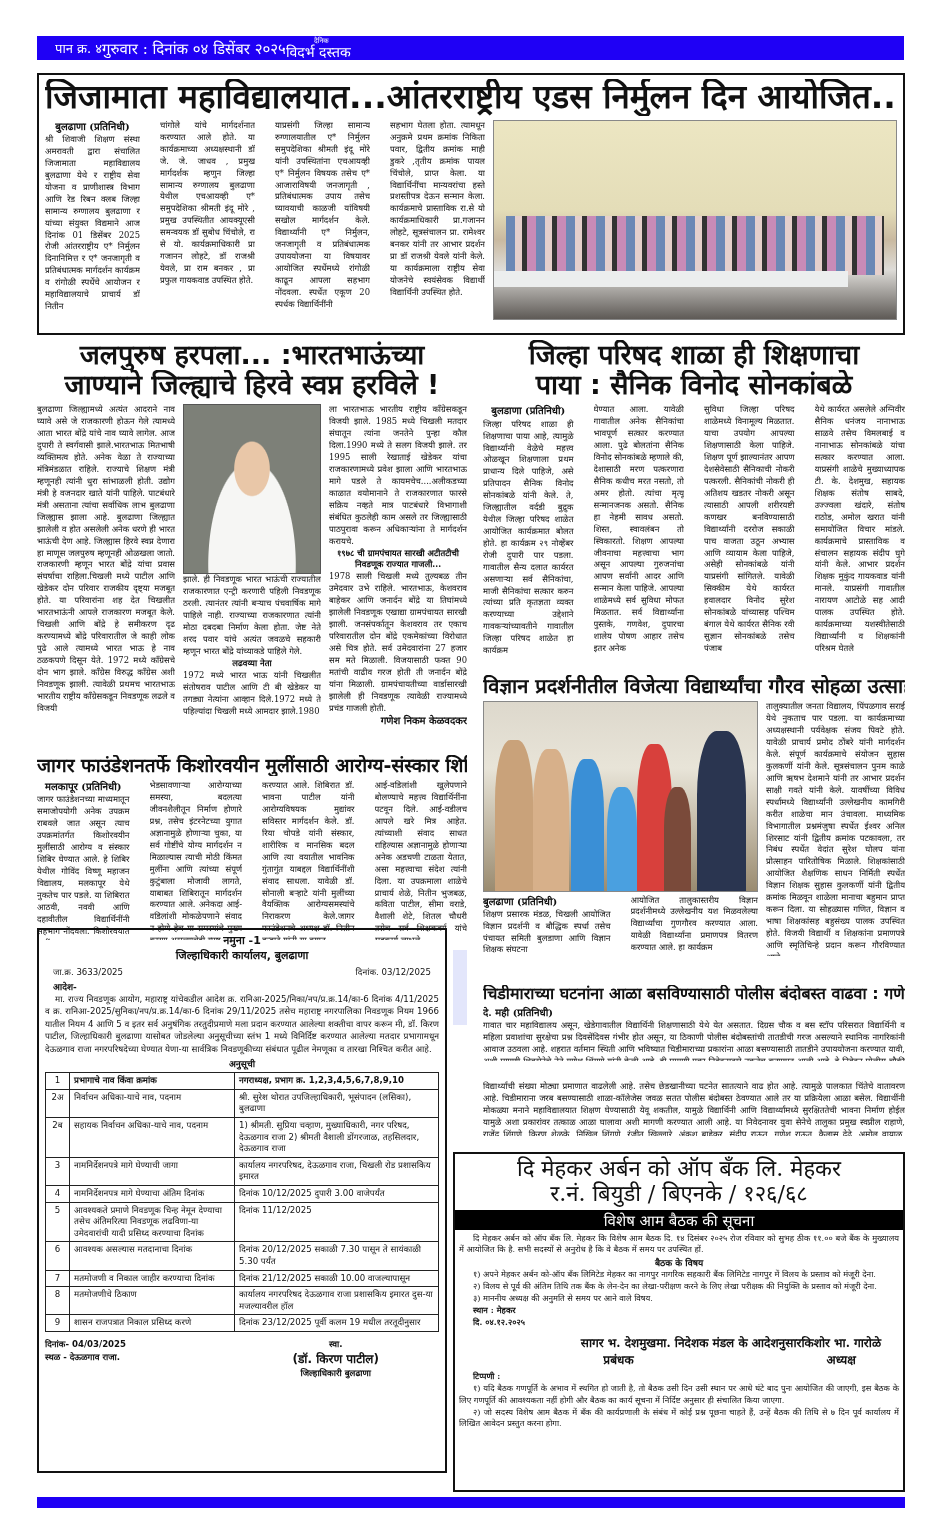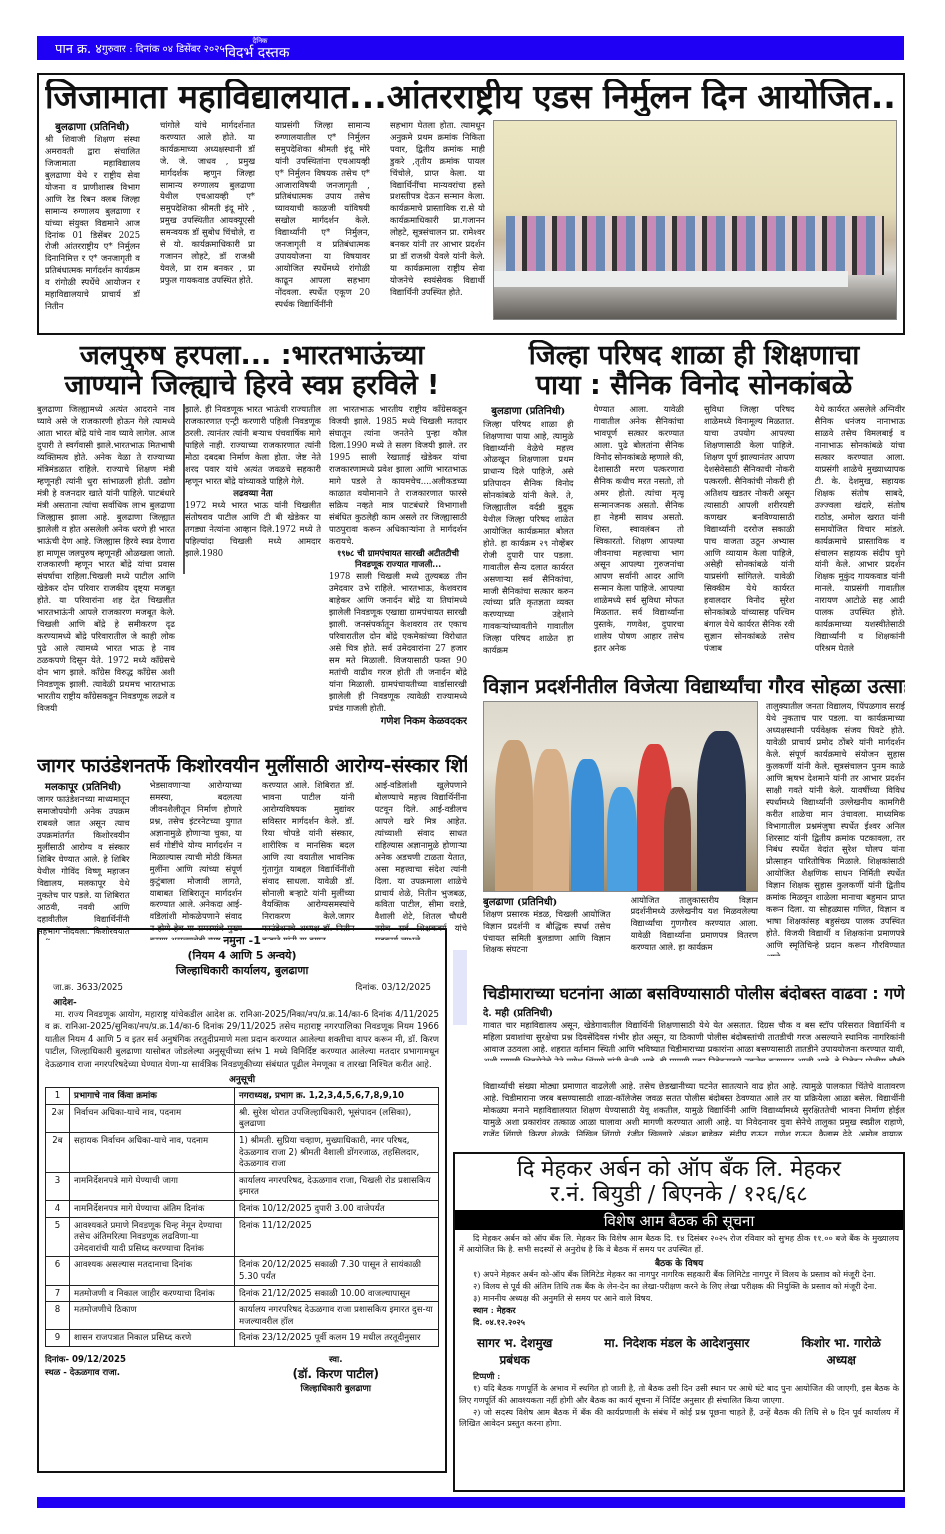--- a/index.html
+++ b/index.html
@@ -1,20 +1,20 @@
 <!DOCTYPE html>
 <html><head>
 <meta charset="utf-8">
 <style>
 *{box-sizing:border-box;margin:0;padding:0}
 body{width:945px;height:1534px;background:#fff;font-family:"DejaVu Sans",sans-serif;color:#111;position:relative;overflow:hidden}
 .abs{position:absolute}
 .mast{left:37px;top:36px;width:867px;height:24px;background:#1f00f5;color:#fff;display:flex;align-items:center;justify-content:flex-start;padding:0 18px;font-family:"DejaVu Serif",serif}
 .mast .pg{font-size:13px}
-.mast .dt{font-size:10px}
+.mast .dt{font-size:15px}
 .mast .logo{display:flex;flex-direction:column;align-items:flex-end;line-height:1}
 .mast .logo small{font-size:7px;margin-right:22px}
 .mast .logo b{font-size:14px;font-weight:normal}
 .box{border:2px solid #111}
 .hl{font-weight:bold;text-align:center;color:#111;line-height:1.12;white-space:nowrap;overflow:hidden}
 .cols{display:flex;gap:20px}
 .col{flex:1;font-size:8.4px;line-height:1.42;text-align:justify;overflow:hidden;font-family:"DejaVu Serif",serif}
 .col .by{font-weight:bold;font-size:10px;display:block;text-align:center}
 .col .sub{font-weight:bold;display:block;text-align:center}
 .photo{background:linear-gradient(180deg,#ece6c2 0%,#e4ddb8 45%,#c9b9a0 60%,#dedcd8 75%,#5e5a56 100%);border:1px solid #888;position:relative;overflow:hidden}
@@ -58,21 +58,21 @@
         <div class="table"></div>
     </div>
   </div>
 </div>
 
 <div class="abs" style="left:37px;top:340px;width:430px;height:410px;">
   <div class="hl" style="font-size:27px;">जलपुरुष हरपला... :भारतभाऊंच्या</div>
   <div class="hl" style="font-size:27px;margin-bottom:4px;">जाण्याने जिल्ह्याचे हिरवे स्वप्न हरविले !</div>
   <div style="display:flex;gap:8px;height:328px;">
     <div class="col" style="flex:1;">बुलढाणा जिल्ह्यामध्ये अत्यंत आदराने नाव घ्यावे असे जे राजकारणी होऊन गेले त्यामध्ये आता भारत बोंद्रे यांचे नाव घ्यावे लागेल. आज दुपारी ते स्वर्गवासी झाले.भारतभाऊ मितभाषी व्यक्तिमत्व होते. अनेक वेळा ते राज्याच्या मंत्रिमंडळात राहिले. राज्याचे शिक्षण मंत्री म्हणूनही त्यांनी धुरा सांभाळली होती. उद्योग मंत्री हे वजनदार खाते यांनी पाहिले. पाटबंधारे मंत्री असताना त्यांचा सर्वाधिक लाभ बुलढाणा जिल्ह्यास झाला आहे. बुलढाणा जिल्ह्यात झालेली व होत असलेली अनेक धरणे ही भारत भाऊंची देण आहे. जिल्ह्यास हिरवे स्वप्न देणारा हा माणूस जलपुरुष म्हणूनही ओळखला जातो. राजकारणी म्हणून भारत बोंद्रे यांचा प्रवास संघर्षाचा राहिला.चिखली मध्ये पाटील आणि खेडेकर दोन परिवार राजकीय दृष्ट्या मजबूत होते. या परिवारांना शह देत चिखलीत भारतभाऊंनी आपले राजकारण मजबूत केले. चिखली आणि बोंद्रे हे समीकरण दृढ करण्यामध्ये बोंद्रे परिवारातील जे काही लोक पुढे आले त्यामध्ये भारत भाऊ हे नाव ठळकपणे दिसून येते. 1972 मध्ये काँग्रेसचे दोन भाग झाले. काँग्रेस विरुद्ध काँग्रेस अशी निवडणूक झाली. त्यावेळी प्रथमच भारतभाऊ भारतीय राष्ट्रीय काँग्रेसकडून निवडणूक लढले व विजयी</div>
-    <div style="flex:1;display:flex;flex-direction:row;">
+    <div style="flex:1;display:flex;flex-direction:column;">
       <div class="portrait" style="height:170px;"></div>
       <div class="col" style="flex:1;">
         <span>झाले. ही निवडणूक भारत भाऊंची राज्यातील राजकारणात एन्ट्री करणारी पहिली निवडणूक ठरली. त्यानंतर त्यांनी बऱ्याच पंचवार्षिक मागे पाहिले नाही. राज्याच्या राजकारणात त्यांनी मोठा दबदबा निर्माण केला होता. जेष्ट नेते शरद पवार यांचे अत्यंत जवळचे सहकारी म्हणून भारत बोंद्रे यांच्याकडे पाहिले गेले.</span>
         <span class="sub">लढवय्या नेता</span>
         <span>1972 मध्ये भारत भाऊ यांनी चिखलीत संतोषराव पाटील आणि टी बी खेडेकर या तगड्या नेत्यांना आव्हान दिले.1972 मध्ये ते पहिल्यांदा चिखली मध्ये आमदार झाले.1980</span>
       </div>
     </div>
     <div class="col" style="flex:1;">
       <span>ला भारतभाऊ भारतीय राष्ट्रीय काँग्रेसकडून विजयी झाले. 1985 मध्ये चिखली मतदार संघातून त्यांना जनतेने पुन्हा कौल दिला.1990 मध्ये ते सलग विजयी झाले. तर 1995 साली रेखाताई खेडेकर यांचा राजकारणामध्ये प्रवेश झाला आणि भारतभाऊ मागे पडले ते कायमचेच....अलीकडच्या काळात वयोमानाने ते राजकारणात फारसे सक्रिय नव्हते मात्र पाटबंधारे विभागाशी संबंधित कुठलेही काम असले तर जिल्ह्यासाठी पाठपुरावा करून अधिकाऱ्यांना ते मार्गदर्शन करायचे.</span>
       <span class="sub">१९७८ ची ग्रामपंचायत सारखी अटीतटीची निवडणूक राज्यात गाजली...</span>
@@ -122,21 +122,20 @@
     <div class="col">भेडसावणाऱ्या आरोग्याच्या समस्या, बदलत्या जीवनशैलीतून निर्माण होणारे प्रश्न, तसेच इंटरनेटच्या युगात अज्ञानामुळे होणाऱ्या चुका, या सर्व गोष्टींचे योग्य मार्गदर्शन न मिळाल्यास त्याची मोठी किंमत मुलींना आणि त्यांच्या संपूर्ण कुटुंबाला मोजावी लागते, याबाबत शिबिरातून मार्गदर्शन करण्यात आले. अनेकदा आई-वडिलांशी मोकळेपणाने संवाद न होणे हेच या समस्यांचे मुख्य कारण असल्याचेही स्पष्ट</div>
     <div class="col">करण्यात आले. शिबिरात डॉ. भावना पाटील यांनी आरोग्यविषयक मुद्यांवर सविस्तर मार्गदर्शन केले. डॉ. रिया चोपडे यांनी संस्कार, शारीरिक व मानसिक बदल आणि त्या वयातील भावनिक गुंतागुंत याबद्दल विद्यार्थिनींशी संवाद साधला. यावेळी डॉ. सोनाली बऱ्हाटे यांनी मुलींच्या वैयक्तिक आरोग्यसमस्यांचे निराकरण केले.जागर फाउंडेशनचे अध्यक्ष डॉ. नितीन बऱ्हाटे यांनी या वयात</div>
     <div class="col">आई-वडिलांशी खुलेपणाने बोलण्याचे महत्त्व विद्यार्थिनींना पटवून दिले. आई-वडीलच आपले खरे मित्र आहेत. त्यांच्याशी संवाद साधत राहिल्यास अज्ञानामुळे होणाऱ्या अनेक अडचणी टाळता येतात, असा महत्त्वाचा संदेश त्यांनी दिला. या उपक्रमाला शाळेचे प्राचार्य शेळे, नितीन भुजबळ, कविता पाटील, सीमा वराडे, वैशाली शेटे, शितल चौधरी तसेच सर्व शिक्षकवर्ग यांचे सहकार्य लाभले.</div>
   </div>
 </div>
 
 <div class="abs blue-strip" style="left:453px;top:950px;width:14px;height:75px;"></div>
 
 <div class="abs box" style="left:37px;top:928px;width:410px;height:545px;padding:2px 6px;font-family:'DejaVu Sans',sans-serif;">
   <div style="text-align:center;font-size:11px;font-weight:bold;">नमुना -1</div>
-  <div style="text-align:center;font-size:11px;font-weight:bold;">(नियम 4 आणि 5 अन्वये)</div>
   <div style="text-align:center;font-size:11px;font-weight:bold;">जिल्हाधिकारी कार्यालय, बुलढाणा</div>
   <div style="display:flex;justify-content:space-between;font-size:8.6px;margin-top:4px;padding:0 8px;">
     <span>जा.क्र. 3633/2025</span>
     <span>दिनांक. 03/12/2025</span>
   </div>
   <div style="font-size:9px;font-weight:bold;padding-left:8px;margin-top:2px;">आदेश-</div>
   <div style="font-size:8.6px;line-height:1.45;text-align:justify;text-indent:10px;">मा. राज्य निवडणूक आयोग, महाराष्ट्र यांचेकडील आदेश क्र. रानिआ-2025/निका/नप/प्र.क्र.14/का-6 दिनांक 4/11/2025 व क्र. रानिआ-2025/सुनिका/नप/प्र.क्र.14/का-6 दिनांक 29/11/2025 तसेच महाराष्ट्र नगरपालिका निवडणूक नियम 1966 यातील नियम 4 आणि 5 व इतर सर्व अनुषंगिक तरतुदीप्रमाणे मला प्रदान करण्यात आलेल्या शक्तीचा वापर करून मी, डॉ. किरण पाटील, जिल्हाधिकारी बुलढाणा यासोबत जोडलेल्या अनुसूचीच्या स्तंभ 1 मध्ये विनिर्दिष्ट करण्यात आलेल्या मतदार प्रभागामधून देऊळगाव राजा नगरपरिषदेच्या घेण्यात येणा-या सार्वत्रिक निवडणूकीच्या संबंधात पूढील नेमणूका व तारखा निश्चित करीत आहे.</div>
   <div style="text-align:center;font-size:9px;font-weight:bold;margin:2px 0;">अनुसूची</div>
   <table class="sch">
     <tbody id="sch-body">
@@ -187,21 +186,21 @@
         </tr>
         <tr>
           <td class="n">9</td>
           <td class="k">शासन राजपत्रात निकाल प्रसिध्द करणे</td>
           <td class="">दिनांक 23/12/2025 पूर्वी कलम 19 मधील तरतूदीनुसार</td>
         </tr>
       </tbody>
   </table>
   <div style="display:flex;justify-content:space-between;margin-top:6px;">
     <div style="font-size:8.6px;font-weight:bold;line-height:1.5;">
-      <div>दिनांक- 09/12/2025</div>
+      <div>दिनांक- 04/03/2025</div>
       <div>स्थळ - देऊळगाव राजा.</div>
     </div>
     <div style="text-align:center;margin-right:60px;">
       <div style="font-size:8.6px;font-weight:bold;">स्वा.</div>
       <div style="font-size:12px;font-weight:bold;">(डॉ. किरण पाटील)</div>
       <div style="font-size:8.6px;font-weight:bold;">जिल्हाधिकारी बुलढाणा</div>
     </div>
   </div>
 </div>
 
@@ -217,21 +216,21 @@
   <div style="text-align:center;font-size:22px;font-family:'DejaVu Serif',serif;line-height:1.15;">दि मेहकर अर्बन को ऑप बँक लि. मेहकर</div>
   <div style="text-align:center;font-size:22px;font-family:'DejaVu Serif',serif;line-height:1.15;margin-bottom:3px;">र.नं. बियुडी / बिएनके / १२६/६८</div>
   <div class="bar" style="margin:0 -4px 3px;">विशेष आम बैठक की सूचना</div>
   <p>दि मेहकर अर्बन को ऑप बँक लि. मेहकर कि विशेष आम बैठक दि. १४ दिसंबर २०२५ रोज रविवार को सुभह ठीक ११.०० बजे बैंक के मुख्यालय में आयोजित कि है. सभी सदस्यों से अनुरोध है कि वे बैठक में समय पर उपस्थित हों.</p>
   <div style="text-align:center;font-size:9px;font-weight:bold;">बैठक के विषय</div>
   <p>१) अपने मेहकर अर्बन को-ऑप बँक लिमिटेड मेहकर का नागपुर नागरिक सहकारी बैंक लिमिटेड नागपुर में विलय के प्रस्ताव को मंजूरी देना.</p>
   <p>२) विलय से पूर्व की अंतिम तिथि तक बैंक के लेन-देन का लेखा-परीक्षण करने के लिए लेखा परीक्षक की नियुक्ति के प्रस्ताव को मंजूरी देना.</p>
   <p>३) माननीय अध्यक्ष की अनुमति से समय पर आने वाले विषय.</p>
   <p style="font-weight:bold;">स्थान : मेहकर</p>
   <p style="font-weight:bold;">दि. ०४.१२.२०२५</p>
-  <div style="display:flex;justify-content:space-between;align-items:flex-start;margin-top:5px;padding:0 18px;font-family:'DejaVu Serif',serif;font-weight:bold;">
+  <div style="display:flex;justify-content:flex-end;align-items:flex-start;margin-top:5px;padding:0 18px;font-family:'DejaVu Serif',serif;font-weight:bold;">
     <div style="text-align:center;font-size:12px;">
         <div>सागर भ. देशमुख</div>
         <div>प्रबंधक</div>
       </div>
     <div style="text-align:center;font-size:12px;">मा. निदेशक मंडल के आदेशनुसार</div>
     <div style="text-align:center;font-size:12px;">
         <div>किशोर भा. गारोळे</div>
         <div>अध्यक्ष</div>
       </div>
   </div>

